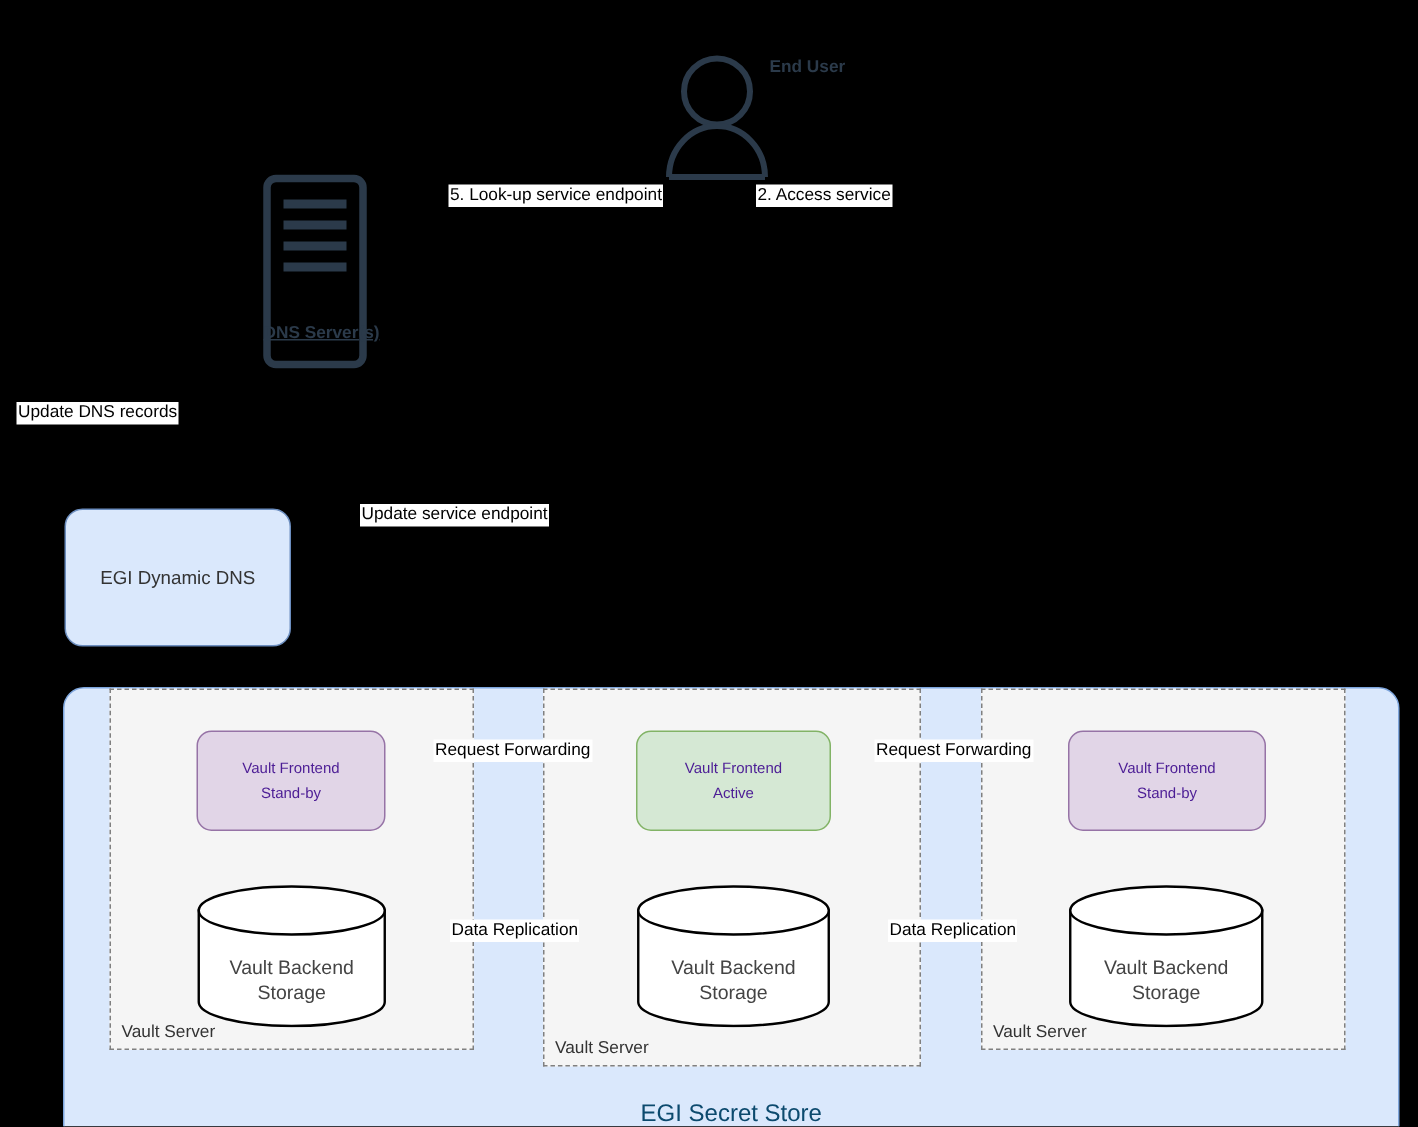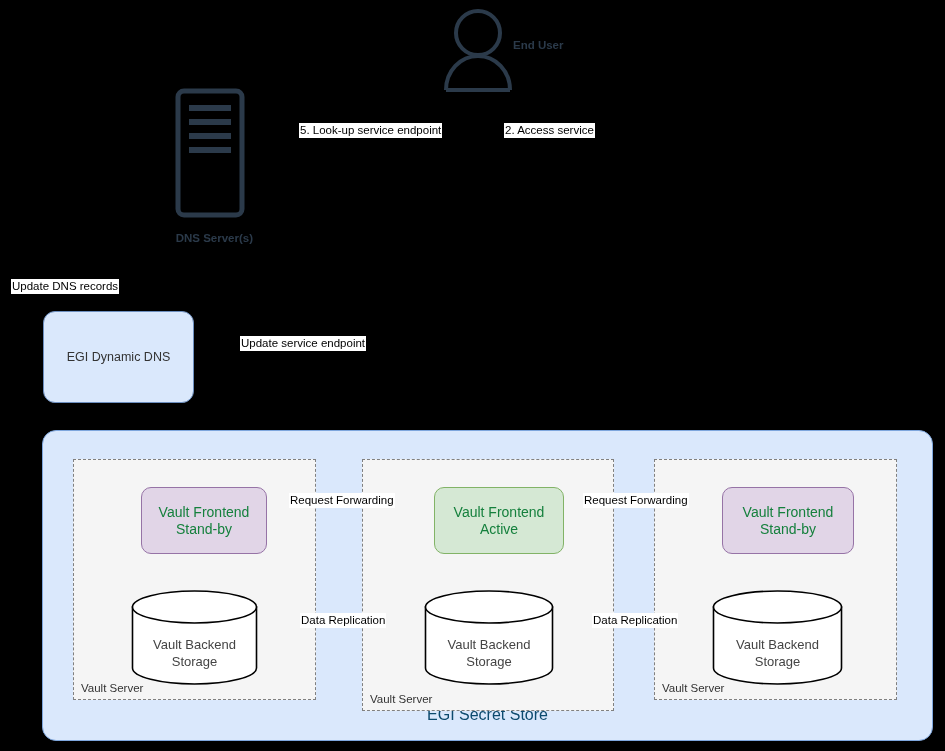--- a/index.html
+++ b/index.html
@@ -8,21 +8,21 @@
     background: #000000;
   }
   #canvas {
     position: relative;
     width: 945px;
     height: 751px;
     background: #000000;
     overflow: hidden;
     font-family: "Liberation Sans", sans-serif;
   }
-  .abs { position: absolute; }
+  .abs { position: absolute; margin-top: 28px; }
 
   
   .chip {
     position: absolute;
     background: #ffffff;
     color: #000000;
     font-size: 11.5px;
     line-height: 15px;
     white-space: nowrap;
     padding: 0 1px;
@@ -75,24 +75,23 @@
 
   
   .frontend {
     position: absolute;
     border-radius: 10px;
     box-sizing: border-box;
     display: flex;
     align-items: center;
     justify-content: center;
     text-align: center;
-    font-size: 14px;
+    font-size: 10px;
     line-height: 17px;
-    color: #15803d;
-    margin-left: 10px;
+    color: #4c1d95;
   }
   .frontend.standby { background: #e1d5e7; border: 1px solid #9673a6; }
   .frontend.active  { background: #d5e8d4; border: 1px solid #82b366; }
 
   
   .cylinder { position: absolute; text-decoration: underline; }
   .cyl-text {
     position: absolute;
     left: 0; right: 0;
     top: 46px;
@@ -171,27 +170,27 @@
 
   <div class="abs" style="left:175px; top:88px; width:70px; height:130px;">
     <svg width="70" height="130" viewBox="0 0 70 130" xmlns="http://www.w3.org/2000/svg">
       <rect x="3" y="3" width="64" height="124" rx="6" ry="6" fill="none" stroke="#2b3a4a" stroke-width="5"></rect>
       <rect x="14" y="17" width="42" height="6" fill="#2b3a4a"></rect>
       <rect x="14" y="31" width="42" height="6" fill="#2b3a4a"></rect>
       <rect x="14" y="45" width="42" height="6" fill="#2b3a4a"></rect>
       <rect x="14" y="59" width="42" height="6" fill="#2b3a4a"></rect>
     </svg>
   </div>
-  <div class="icon-label" style="left:168px; top:232px; width:85px;">DNS Server(s)</div>
+  <div class="icon-label" style="left:168px; top:216px; width:85px;text-decoration:underline;">DNS Server(s)</div>
 
   <div class="chip" style="left:299px; top:123px;">5. Look-up service endpoint</div>
 
   <div class="chip" style="left:504px; top:123px;">2. Access service</div>
 
-  <div class="chip" style="left:11px; top:268px;margin-top:11px;">Update DNS records</div>
+  <div class="chip" style="left:11px; top:268px;">Update DNS records</div>
 
   <div class="chip" style="left:240px; top:336px;">Update service endpoint</div>
 
   <div id="egi-dyn-dns" class="abs">
     <span>EGI Dynamic DNS</span>
   </div>
 
   <div id="secret-store" class="abs">
     <div id="secret-store-label">EGI Secret Store</div>
   </div>

